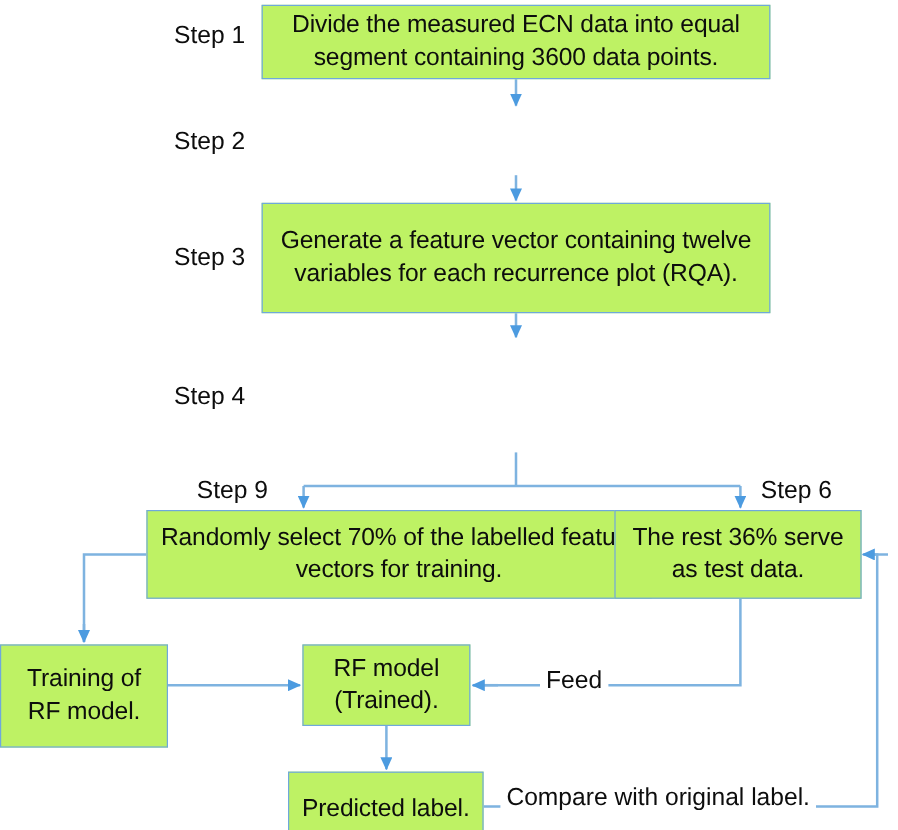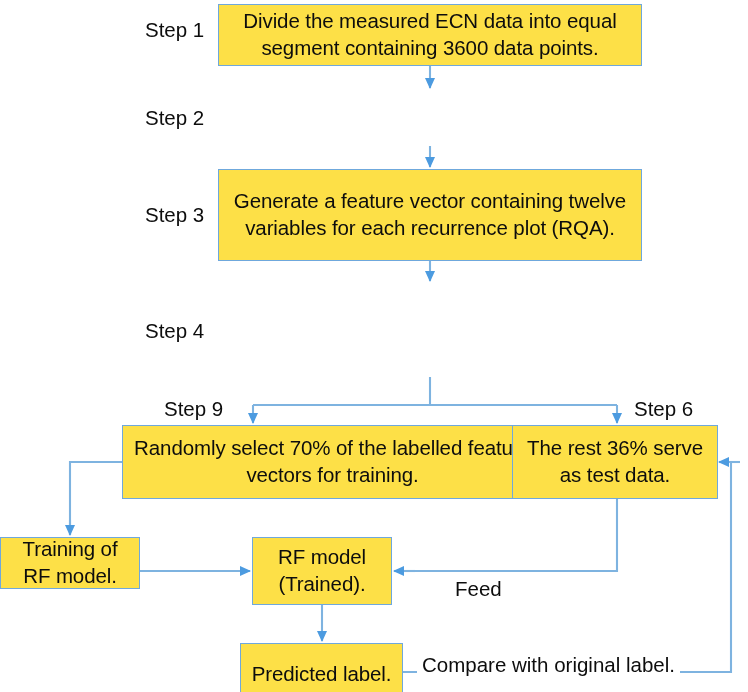--- a/index.html
+++ b/index.html
@@ -7,21 +7,21 @@
     position:relative;
     width:748px;height:692px;
     background:#ffffff;
     font-family:"Liberation Sans", sans-serif;
     overflow:hidden;
   }
   #wires{position:absolute;left:0;top:0;width:748px;height:692px;pointer-events:none;}
   .box{
     position:absolute;
     border:1.6px solid #6FA8DC;
-    background:#fde047;
+    background:#bef264;
     box-sizing:border-box;
     display:flex;
     align-items:center;
     justify-content:center;
     text-align:center;
     color:#0d0d0d;
     font-size:20.5px;
     line-height:1.30;
     padding:2px 8px;
     letter-spacing:-0.1px;
@@ -43,34 +43,34 @@
     padding:0 5px;
   }
 
   
   #box-step1{left:218px;top:4px;width:424px;height:62px;}
   #box-step2{left:218px;top:90px;width:424px;height:56px;}
   #box-step3{left:218px;top:169px;width:424px;height:92px;}
   #box-step4{left:218px;top:283px;width:424px;height:94px;}
   #box-step5{left:122px;top:425px;width:421px;height:74px;}
   #box-step6{left:512px;top:425px;width:206px;height:74px;}
-  #box-training{left:0px;top:537px;width:140px;height:52px;}
+  #box-training{left:0px;top:537px;width:140px;height:86px;}
   #box-rfmodel{left:252px;top:537px;width:140px;height:68px;}
   #box-predicted{left:240px;top:643px;width:163px;height:62px;}
 
   
   #lbl-step1{left:145px;top:20px;}
   #lbl-step2{left:145px;top:108px;}
   #lbl-step3{left:145px;top:205px;}
   #lbl-step4{left:145px;top:321px;}
   #lbl-step5{left:164px;top:399px;}
   #lbl-step6{left:634px;top:399px;}
 
   
-  #lbl-feed{left:450px;top:557px;margin-top:22px;}
+  #lbl-feed{left:450px;top:557px;}
   #lbl-compare{left:417px;top:655px;}
 </style>
 </head>
 <body>
 
 <div id="stage">
 
   <svg id="wires" viewBox="0 0 748 692" width="748" height="692">
     <defs>
       <marker id="arrow-down" markerWidth="10" markerHeight="9" refX="5" refY="8.2" orient="auto-start-reverse" markerUnits="userSpaceOnUse">

